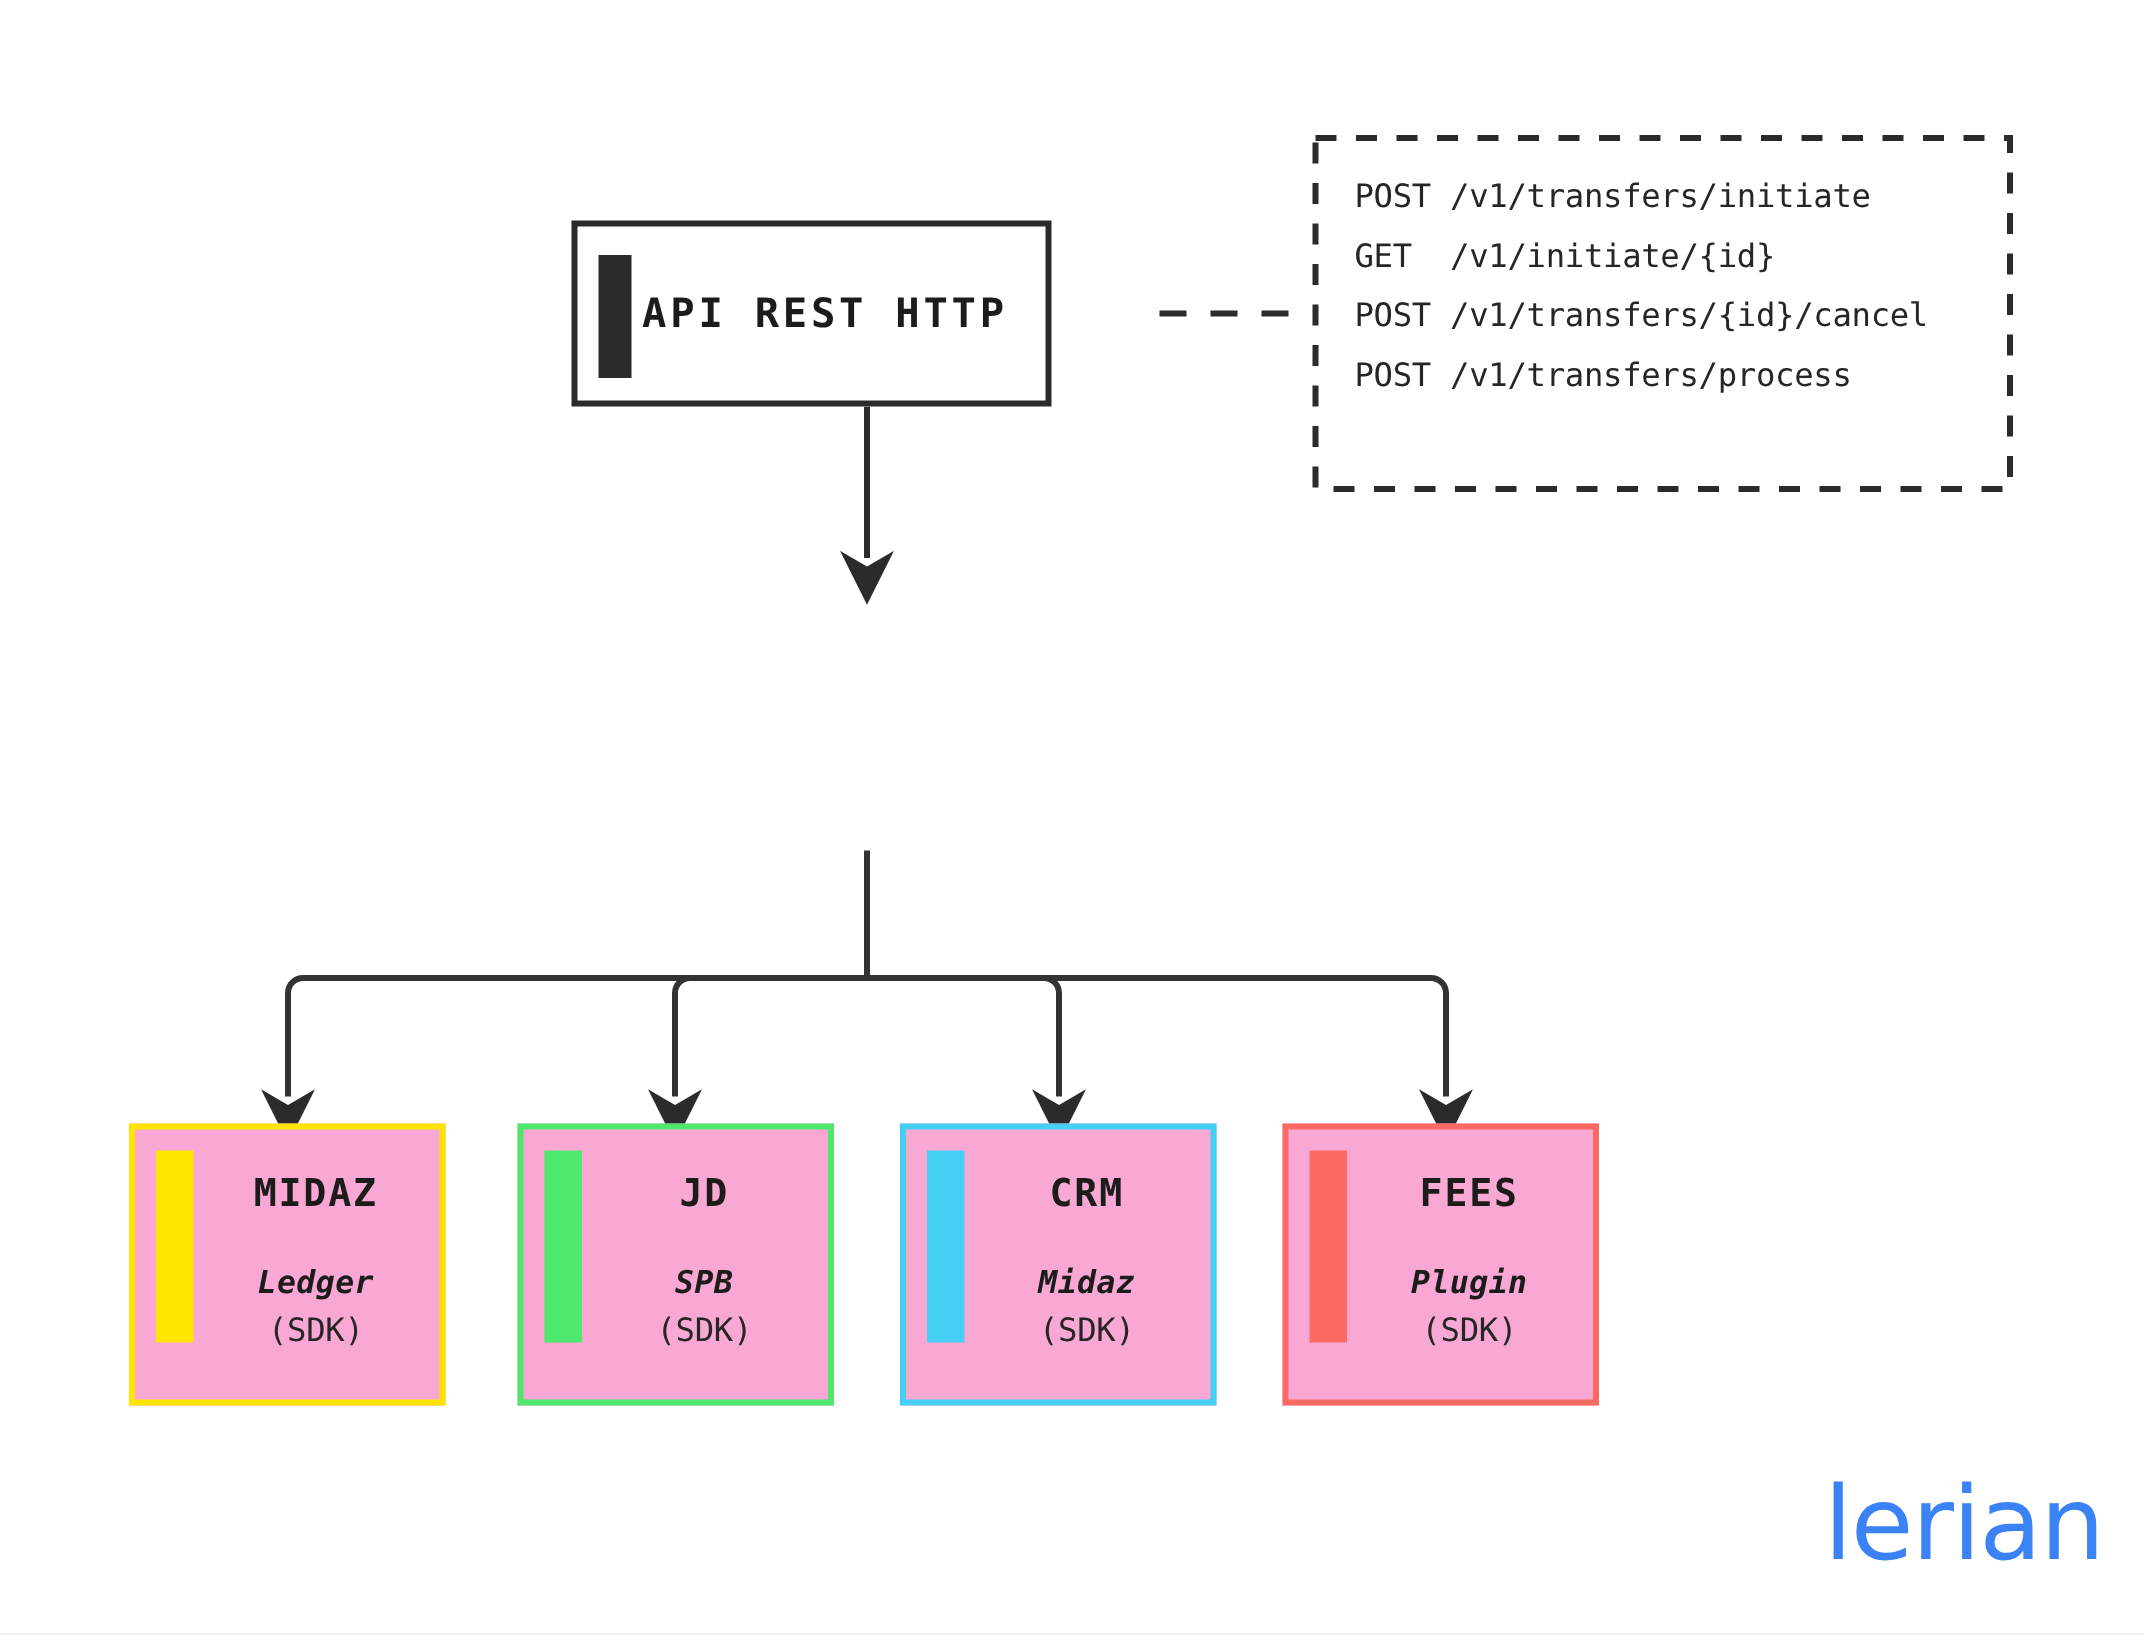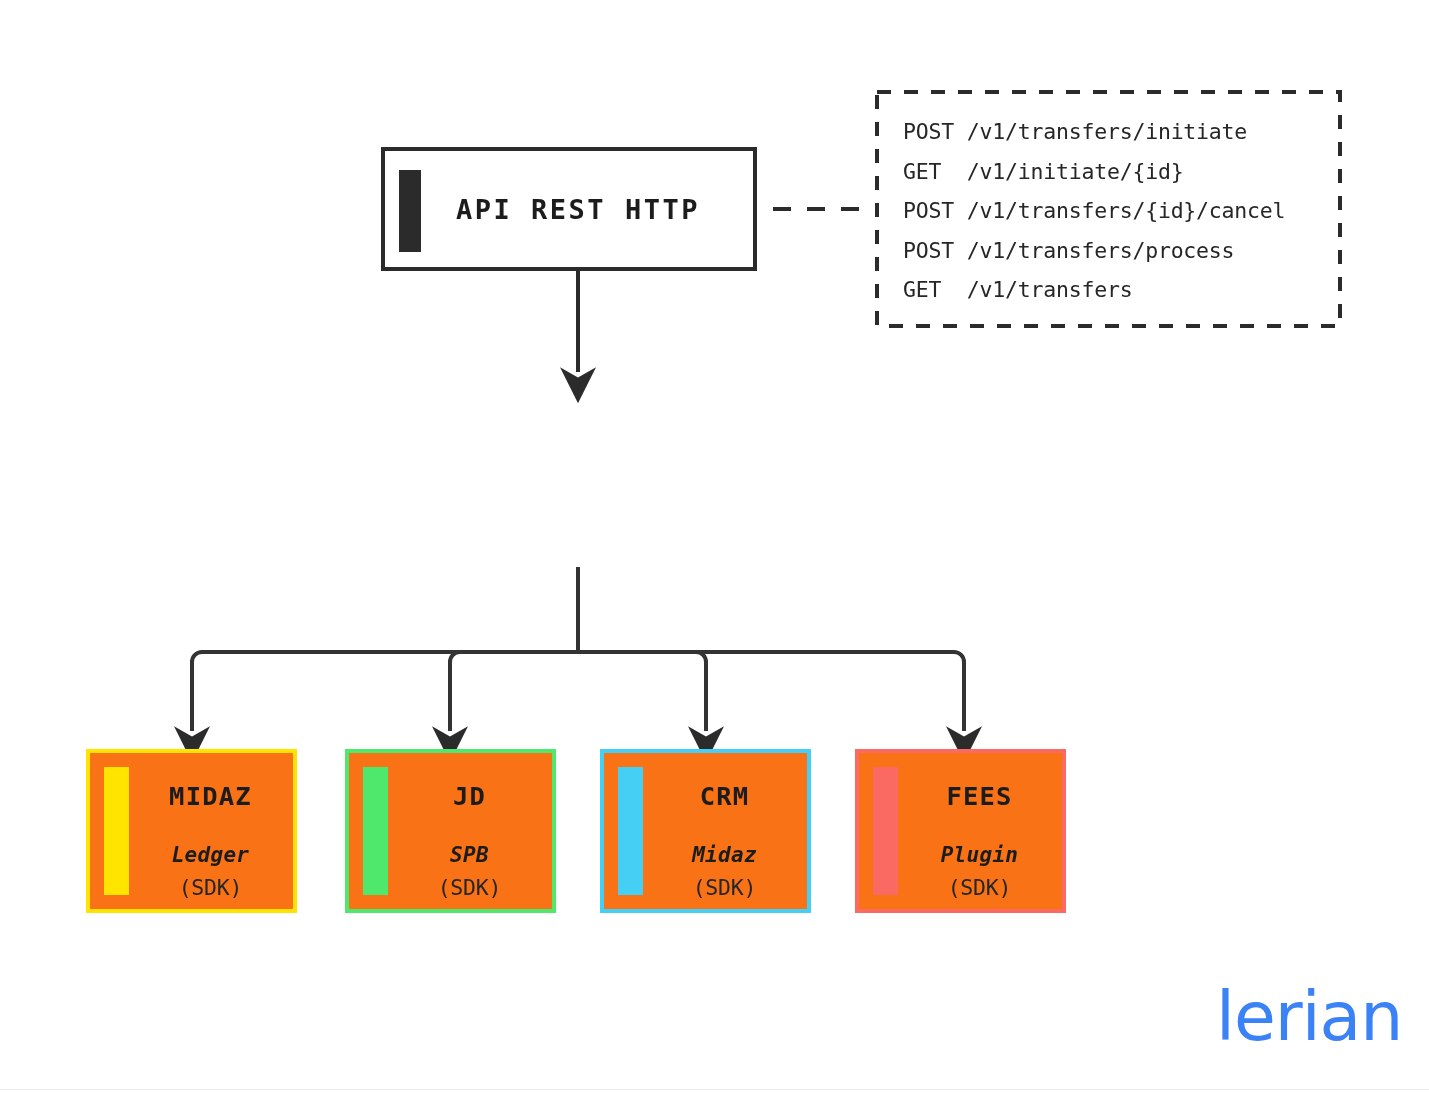--- a/index.html
+++ b/index.html
@@ -36,21 +36,21 @@
   .node {
     position: absolute;
     box-sizing: border-box;
     background: #ffffff;
   }
 
   
   #api-box {
     left: 381px;
     top: 147px;
-    width: 376px;
+    width: 320px;
     height: 124px;
     border: 4px solid #2b2b2b;
     display: flex;
     align-items: center;
   }
   #api-box .accent {
     position: absolute;
     left: 14px;
     top: 19px;
     width: 22px;
@@ -119,25 +119,25 @@
     width: 361px;
     height: 15px;
     background: #e9e9e9;
   }
 
   
   .sdk-box {
     position: absolute;
     top: 749px;
     width: 211px;
-    height: 164px;
+    height: 188px;
     box-sizing: border-box;
     border-width: 4px;
     border-style: solid;
-    background: #f97316;
+    background: #f9a8d4;
     padding-left: 16px;
   }
   .sdk-box .accent {
     position: absolute;
     left: 14px;
     top: 14px;
     width: 25px;
     height: 128px;
   }
   .sdk-box .sdk-text {
@@ -233,21 +233,20 @@
   <div class="node" id="api-box">
     <span class="accent"></span>
     <span class="label">API REST HTTP</span>
   </div>
 
   <div class="node" id="endpoints-box" style="background:transparent;">
     <div class="ep-line">POST /v1/transfers/initiate</div>
     <div class="ep-line">GET  /v1/initiate/{id}</div>
     <div class="ep-line">POST /v1/transfers/{id}/cancel</div>
     <div class="ep-line">POST /v1/transfers/process</div>
-    <div class="ep-line">GET  /v1/transfers</div>
   </div>
 
 
   <div class="sdk-box" id="sdk-0">
     <span class="accent"></span>
     <div class="sdk-text">
       <div class="sdk-name">MIDAZ</div>
       <div class="sdk-role">Ledger</div>
       <div class="sdk-kind">(SDK)</div>
     </div>

